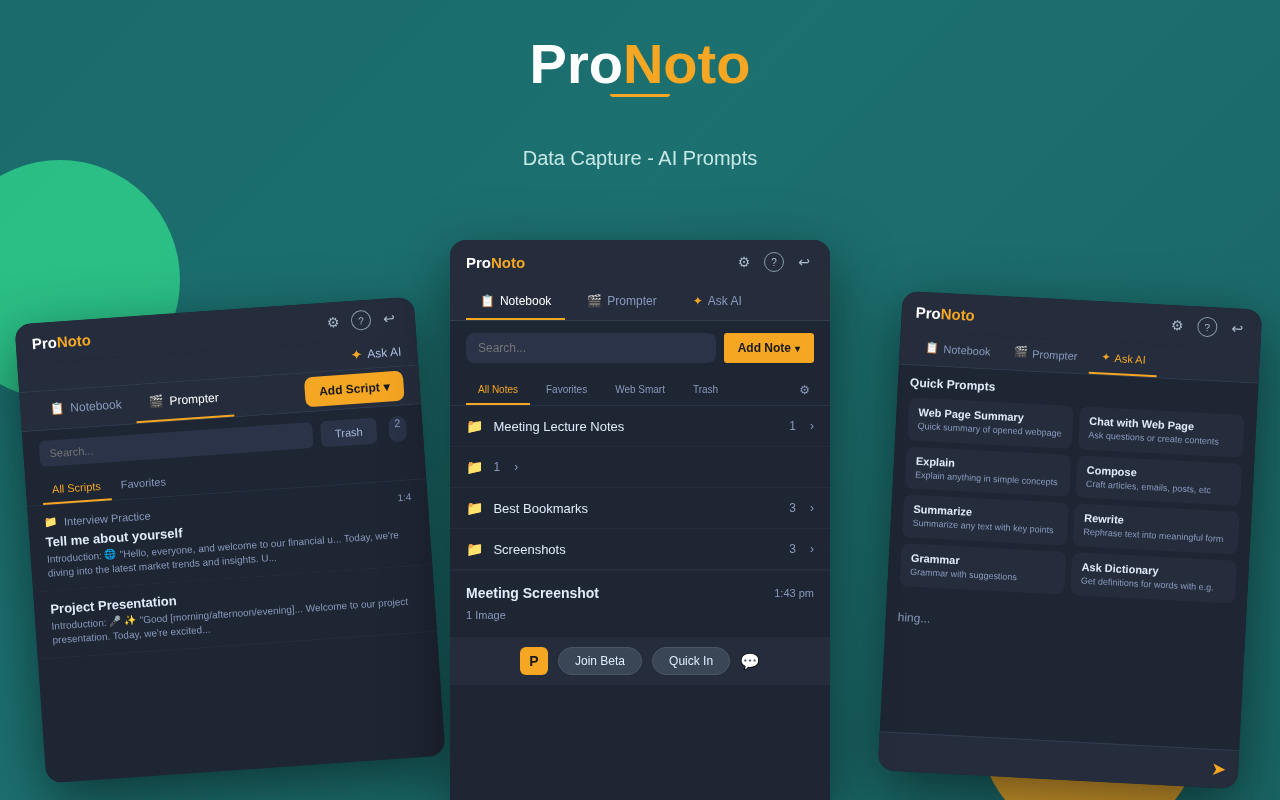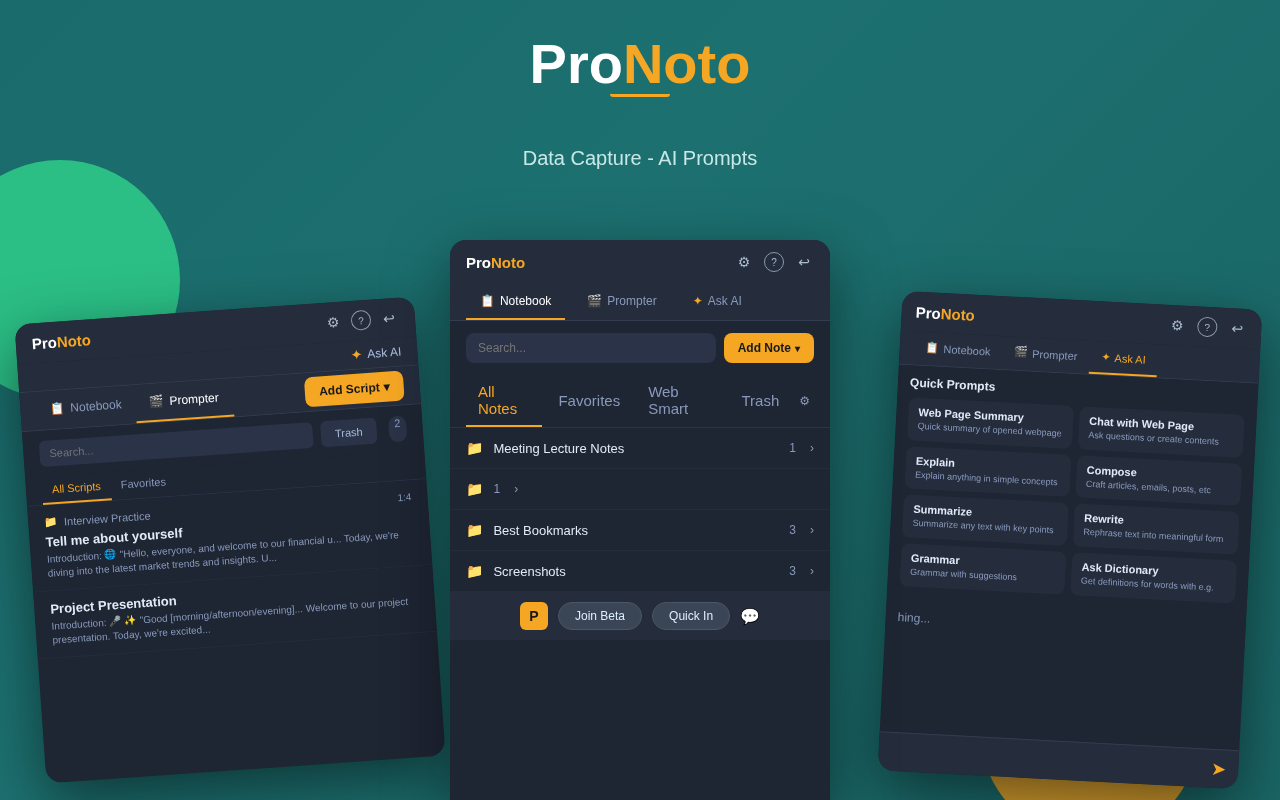--- a/index.html
+++ b/index.html
@@ -210,21 +210,21 @@
       padding: 8px 12px;
       color: #8899bb;
       font-size: 12px;
       outline: none;
     }
 
     .win-add-btn {
       background: #f5a623;
       color: #1a1a1a;
       border: none;
-      border-radius: 8px;
+      border-radius: 3px;
       padding: 8px 14px;
       font-size: 12px;
       font-weight: 600;
       cursor: pointer;
       display: flex;
       align-items: center;
       gap: 4px;
     }
     .win-add-btn .chevron {
       font-size: 10px;
@@ -234,24 +234,25 @@
     .win-filter-tabs {
       display: flex;
       padding: 0 16px;
       gap: 4px;
       background: #1e2533;
       border-bottom: 1px solid #2a3347;
       align-items: center;
     }
     .win-filter-tab {
       padding: 8px 12px;
-      font-size: 15px;
+      font-size: 10px;
       color: #8899bb;
       cursor: pointer;
       border-bottom: 2px solid transparent;
+      text-align: center;
     }
     .win-filter-tab.active {
       color: #f5a623;
       border-bottom: 2px solid #f5a623;
     }
     .win-filter-icon {
       margin-left: auto;
       color: #8899bb;
       font-size: 12px;
       padding: 8px 4px;
@@ -689,20 +690,27 @@
       <span class="item-count">3</span>
       <span class="item-chevron">›</span>
     </div>
     <div class="win-list-item">
       <span class="folder-icon">📁</span>
       <span class="item-label">Screenshots</span>
       <span class="item-count">3</span>
       <span class="item-chevron">›</span>
     </div>
 
+    <div class="win-note-item">
+      <div class="note-title-row">
+        <span class="note-title">Meeting Screenshot</span>
+        <span class="note-time">1:43 pm</span>
+      </div>
+      <span class="note-sub">1 Image</span>
+    </div>
 
     <div class="win-bottom" style="margin-top:auto;">
       <div class="win-bottom-logo">P</div>
       <button class="win-bottom-btn">Join Beta</button>
       <button class="win-bottom-btn">Quick In</button>
       <span class="win-bottom-icon">💬</span>
     </div>
   </div>
 
   <div class="app-window window-right" style="position:absolute;right:30px;bottom:20px;">

